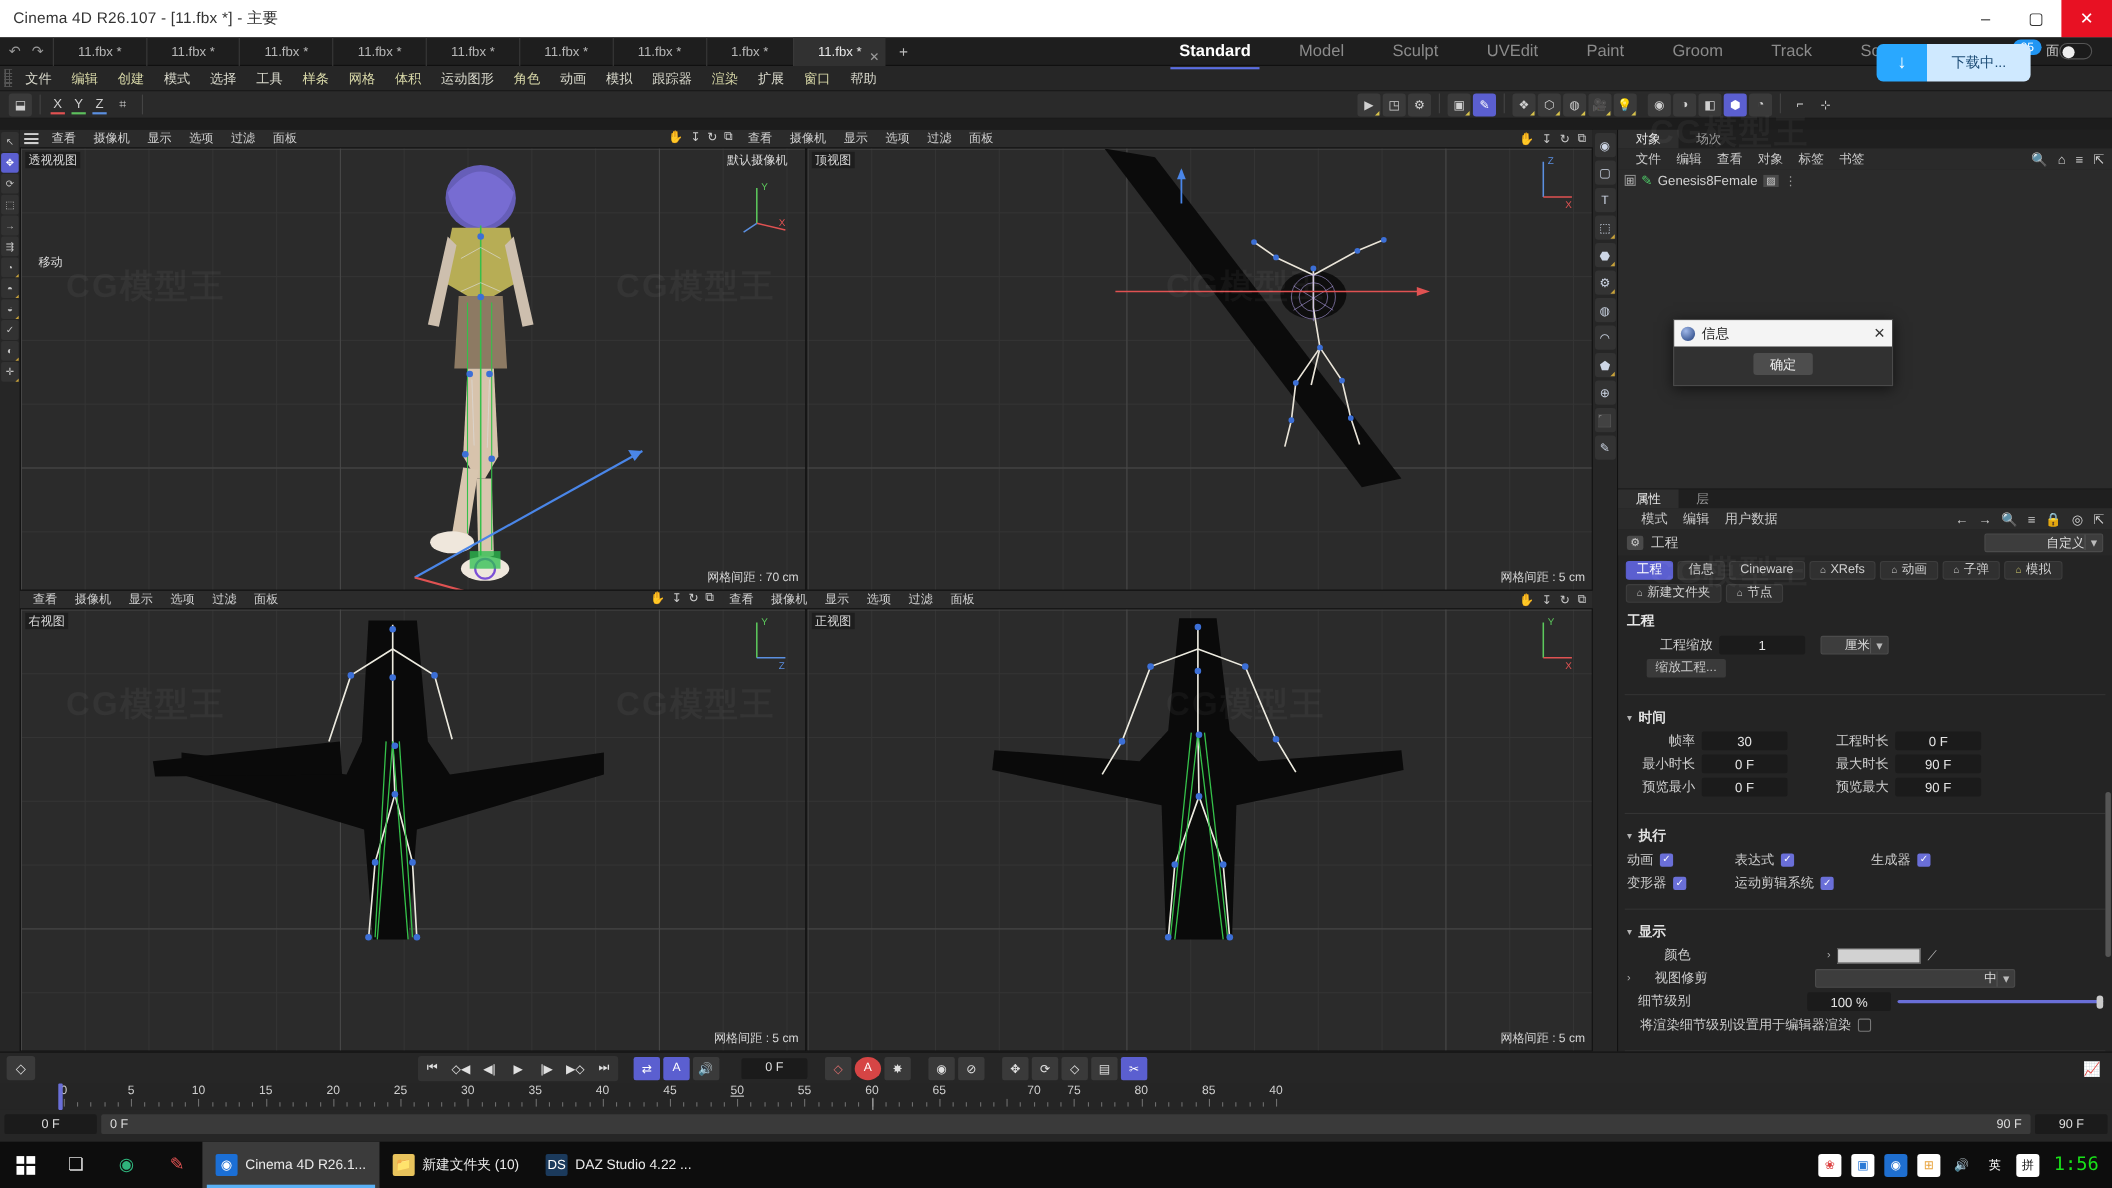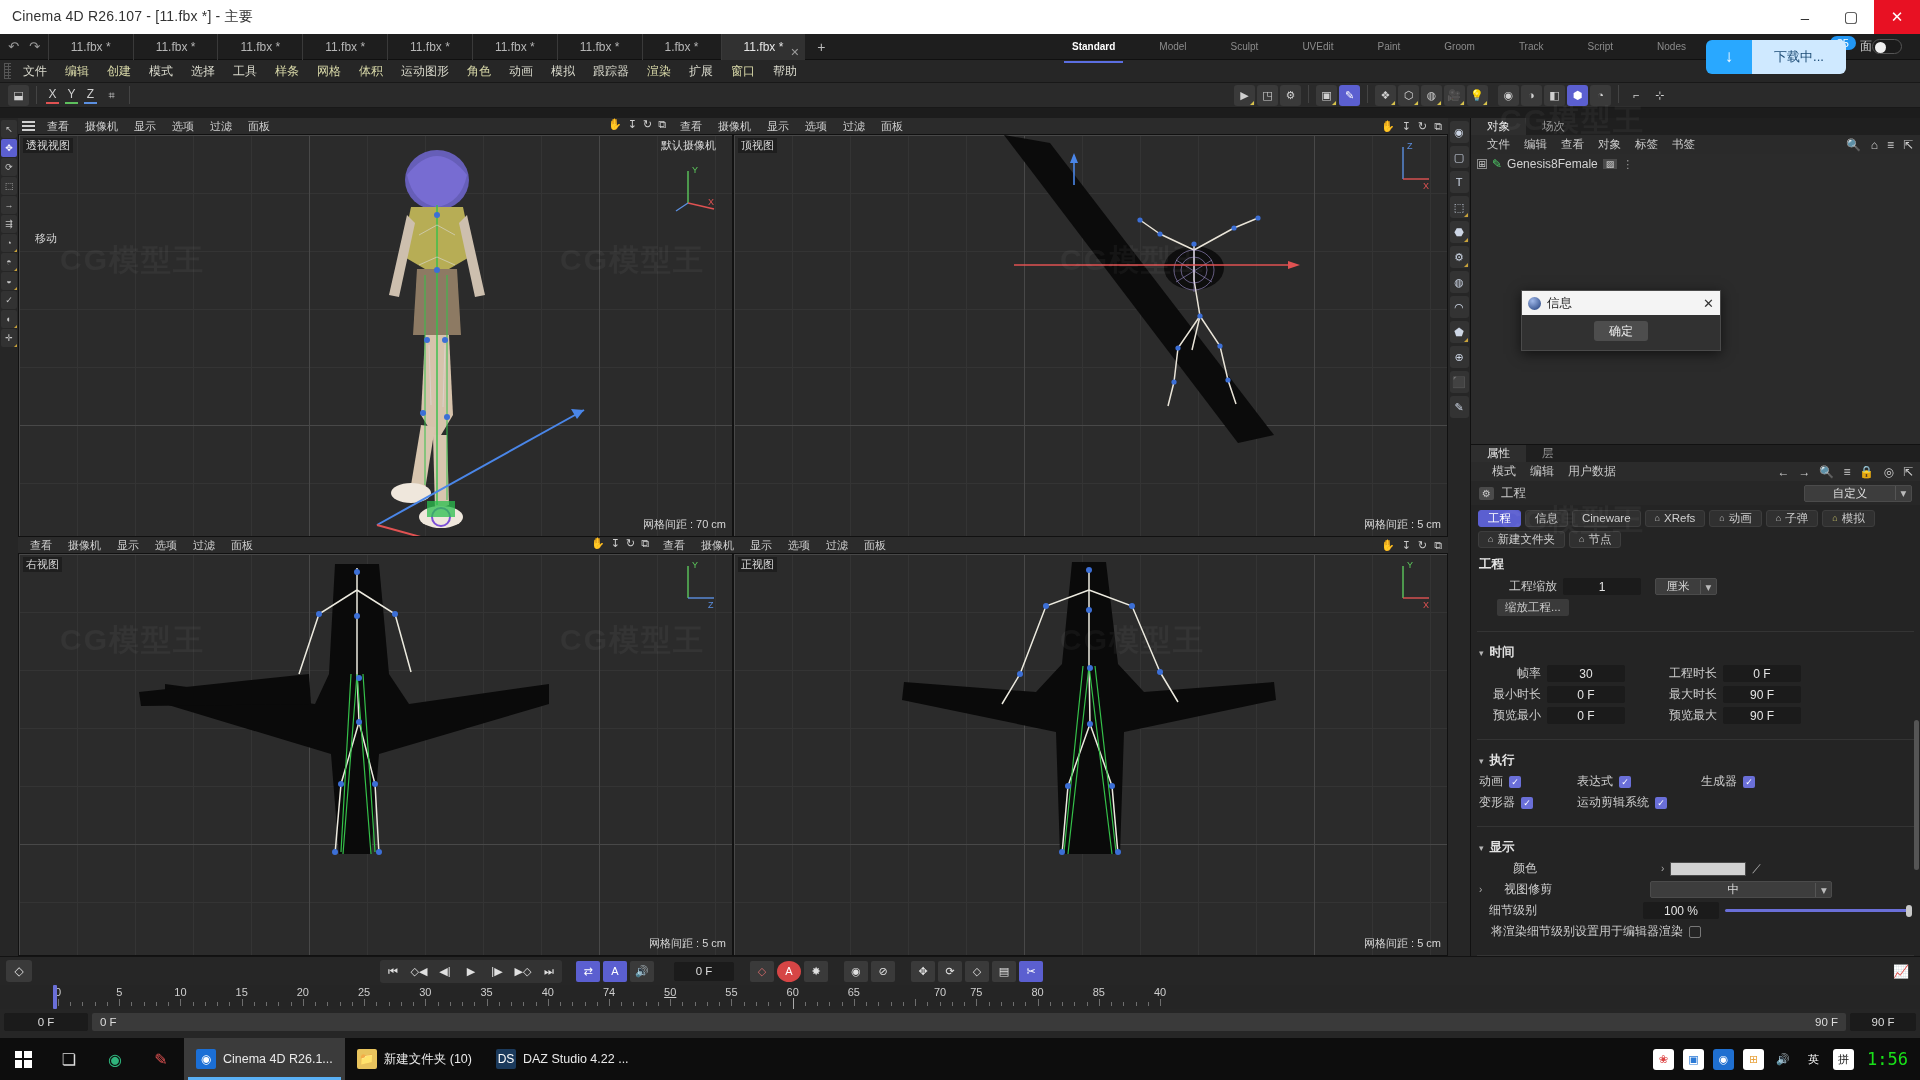--- a/index.html
+++ b/index.html
@@ -19,21 +19,21 @@
   .tabstrip{ height:26px; background:#1e1e1e; display:flex; align-items:center;
     border-bottom:1px solid #101010; position:relative;}
   .nav-arrows{ display:flex; gap:10px; padding:0 8px; color:#9a9a9a; font-size:13px;}
   .ftab{ position:relative; padding:0 22px; height:26px; line-height:26px; font-size:12px;
     color:#b6b6b6; border-left:1px solid #3a3a3a; white-space:nowrap;}
   .ftab.active{ background:#313131; color:#e6e6e6; border-left:1px solid #3a3a3a;}
   .ftab .x{ position:absolute; right:6px; top:5px; font-size:11px; color:#9b9b9b;}
   .ftab-plus{ padding:0 12px; font-size:14px; color:#bbb; line-height:26px;}
 
   .layouts{ position:absolute; left:1050px; top:0; height:26px; display:flex; align-items:center; gap:0;}
-  .layout{ padding:4px 22px; font-size:10px; color:#8b8b8b; line-height:26px; position:relative;}
+  .layout{ padding:4px 22px; font-size:15px; color:#8b8b8b; line-height:26px; position:relative;}
   .layout.active{ color:#ffffff; font-weight:bold;}
   .layout.active:after{ content:""; position:absolute; left:14px; right:14px; bottom:1px; height:2px; background:#5b6ee1;}
   .toggle-pill{ position:absolute; right:18px; top:5px; width:30px; height:15px; border-radius:8px;
     background:#1b1b1b; border:1px solid #555;}
   .toggle-pill:after{ content:""; position:absolute; left:2px; top:1.5px; width:11px; height:11px;
     border-radius:50%; background:#efefef;}
   .badge85{ position:absolute; right:64px; top:2px; background:#2196f3; color:#fff; font-size:11px;
     border-radius:8px; padding:1px 7px; }
   .badge-label{ position:absolute; right:48px; top:4px; font-size:12px; color:#cfcfcf;}
 
@@ -121,21 +121,21 @@
   .objtree{ background:#2b2b2b; flex:0 0 auto; height:290px; position:relative;}
   .objrow{ display:flex; align-items:center; gap:5px; padding:3px 6px; font-size:12px; color:#d2d2d2;}
   .plusbox{ width:10px;height:10px;border:1px solid #8a8a8a; font-size:9px; line-height:8px; text-align:center; color:#ccc;}
 
   .propsec{ flex:1; display:flex; flex-direction:column; min-height:0; border-top:1px solid #111;}
   .ptitlebar{ height:19px; display:flex; align-items:center; background:#2b2b2b; padding:0 7px; gap:7px; font-size:12px;}
   .pt-right{ margin-left:auto; display:flex; gap:9px; color:#cfcfcf; font-size:12px;}
   .objline{ height:24px; display:flex; align-items:center; gap:7px; padding:0 8px; background:#272727; font-size:12.5px;}
   .combo{ margin-left:auto; display:flex; align-items:center; width:108px; height:17px;
     background:#3d3d3d; border:1px solid #4b4b4b; border-radius:2px; font-size:11.5px; color:#ddd;}
-  .combo span{ flex:1; text-align:center;font-family:Liberation Serif, serif;}
+  .combo span{ flex:1; text-align:right;font-family:Liberation Serif, serif;}
   .combo .ar{ width:16px; border-left:1px solid #555; text-align:center; color:#bbb;}
 
   .tabrow{ display:flex; flex-wrap:wrap; gap:4px; padding:5px 7px 2px; }
   .ptab{ height:17px; padding:0 9px; line-height:17px; border:1px solid #3d3d3d; border-radius:3px;
      background:#303030; font-size:11.5px; color:#cfcfcf; display:flex; align-items:center; gap:4px;}
   .ptab.active{ background:#5b5fd0; color:#fff; border-color:#5b5fd0;}
   .bell{ font-size:9px; color:#cfcfcf;}
   .bell.y{ color:#d6cf6d;}
 
   .sectitle{ font-size:12.5px; font-weight:bold; color:#e6e6e6; padding:6px 8px 3px;}
@@ -926,21 +926,21 @@
         <div class="tick" style="left: 498.8px; height: 4px;"></div>
         <div class="tick" style="left: 511.044px; height: 4px;"></div>
         <div class="tick" style="left: 523.289px; height: 4px;"></div>
         <div class="tick" style="left: 535.533px; height: 4px;"></div>
         <div class="num" style="left: 547.778px;">40</div>
         <div class="tick" style="left: 547.778px; height: 7px;"></div>
         <div class="tick" style="left: 560.022px; height: 4px;"></div>
         <div class="tick" style="left: 572.267px; height: 4px;"></div>
         <div class="tick" style="left: 584.511px; height: 4px;"></div>
         <div class="tick" style="left: 596.756px; height: 4px;"></div>
-        <div class="num" style="left: 609px;">74</div>
+        <div class="num" style="left: 609px;">45</div>
         <div class="tick" style="left: 609px; height: 7px;"></div>
         <div class="tick" style="left: 621.244px; height: 4px;"></div>
         <div class="tick" style="left: 633.489px; height: 4px;"></div>
         <div class="tick" style="left: 645.733px; height: 4px;"></div>
         <div class="tick" style="left: 657.978px; height: 4px;"></div>
         <div class="num" style="left: 670.222px; text-decoration: underline;">50</div>
         <div class="tick" style="left: 670.222px; height: 7px;"></div>
         <div class="tick" style="left: 682.467px; height: 4px;"></div>
         <div class="tick" style="left: 694.711px; height: 4px;"></div>
         <div class="tick" style="left: 706.956px; height: 4px;"></div>

